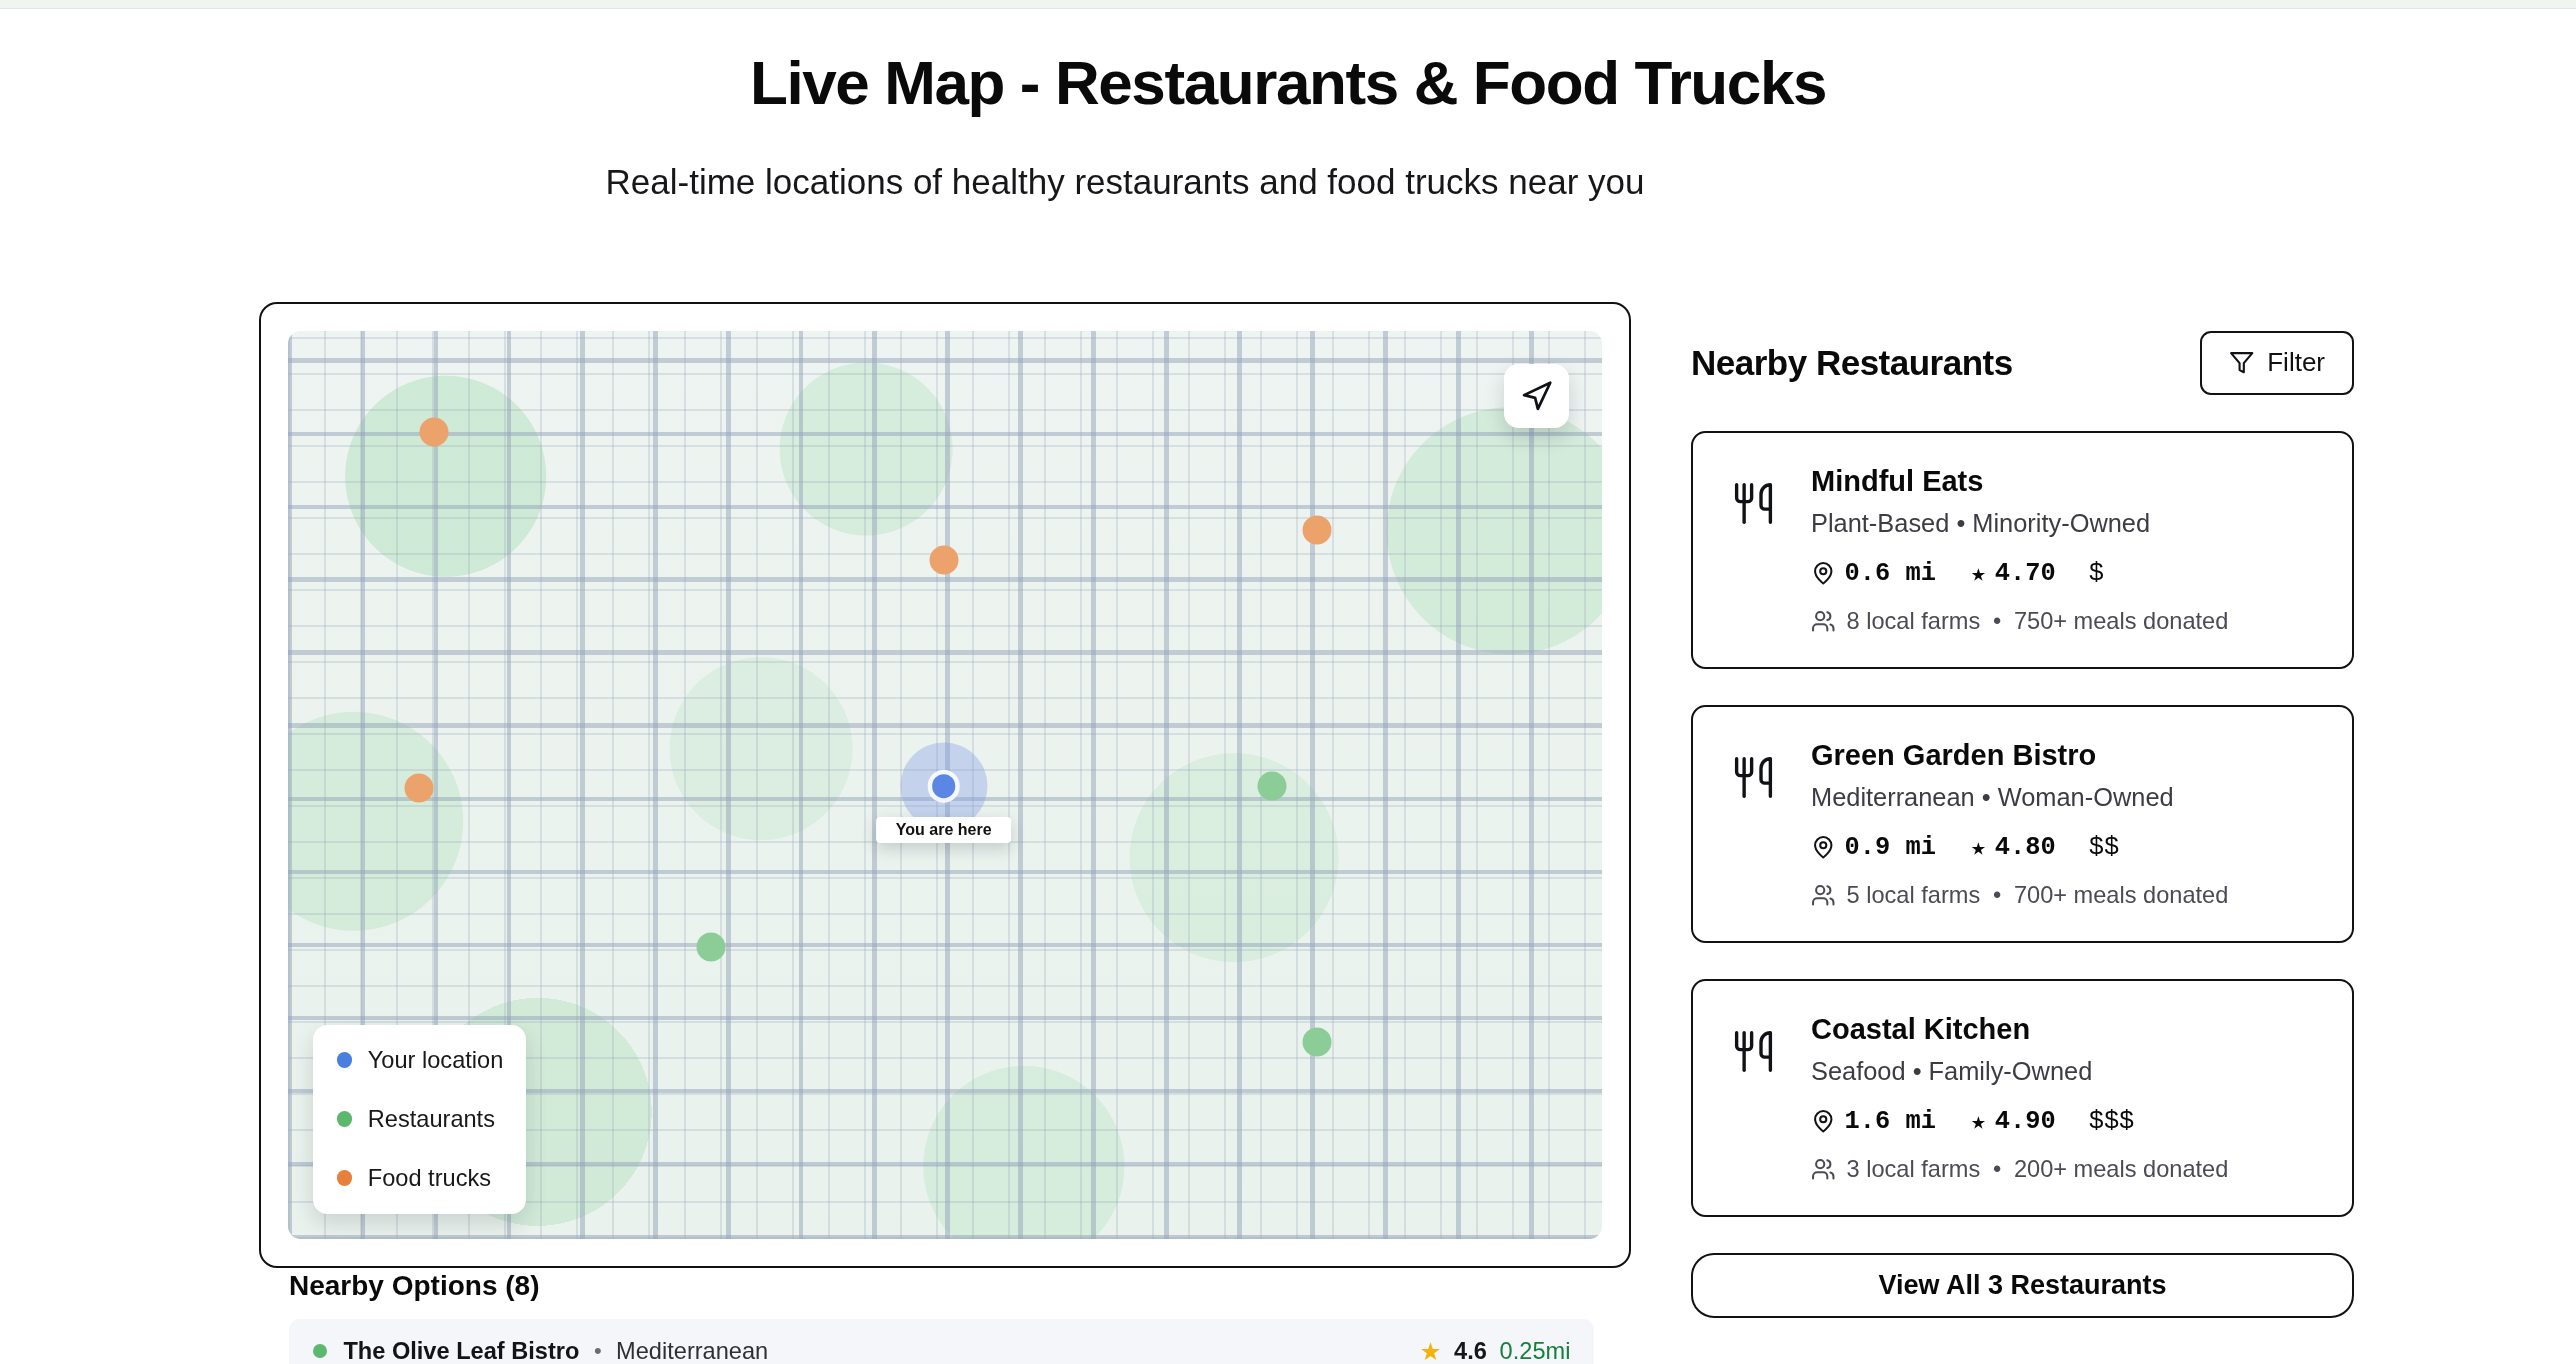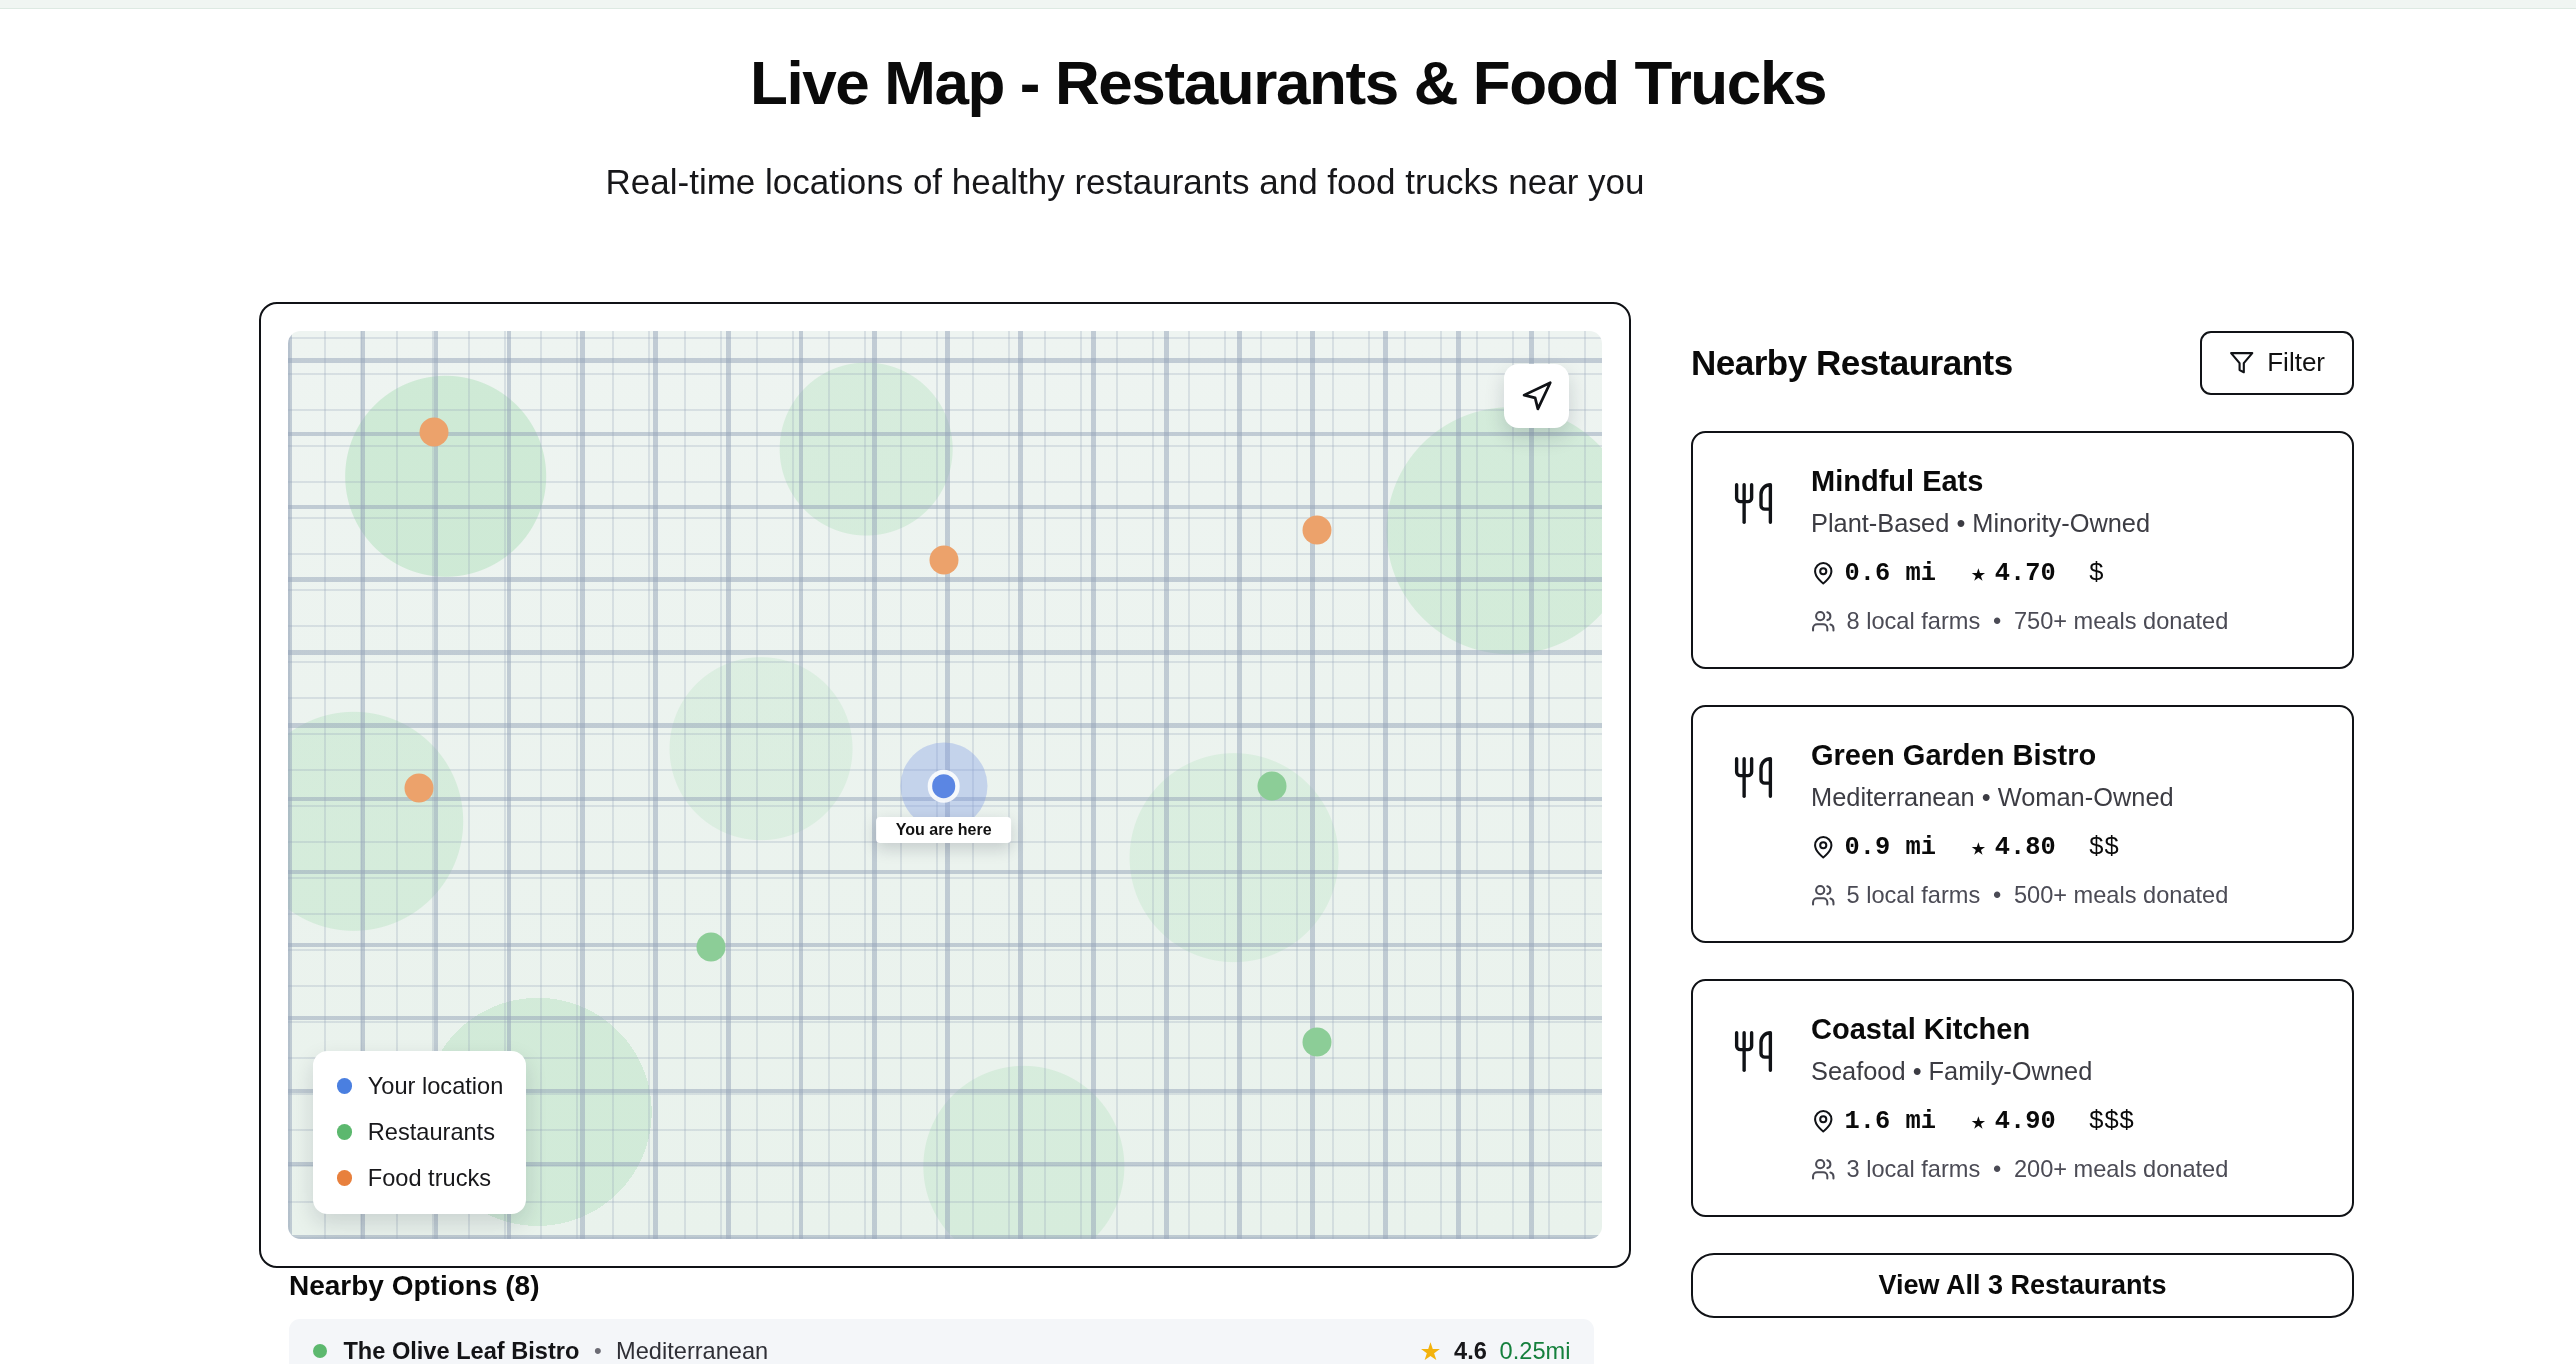--- a/index.html
+++ b/index.html
@@ -45,21 +45,21 @@
   .you-are-here { position: absolute; left: 49.9%; top: calc(50.1% + 31px); transform: translateX(-50%);
     background: #fff; border-radius: 4px; padding: 4px 20px; font-size: 16px; font-weight: bold;
     color: #111; box-shadow: 0 5.4px 16.3px rgba(15,23,42,0.18); white-space: nowrap; }
 
   .nav-btn { position: absolute; top: 33px; right: 33px; width: 65px; height: 64px;
     background: #fff; border: none; border-radius: 14.5px; display: flex; align-items: center;
     justify-content: center; box-shadow: 0 9px 20px rgba(15,23,42,0.16); cursor: pointer; }
 
   .legend { position: absolute; left: 25.4px; bottom: 25.4px; width: 213px; background: #fff;
     border-radius: 14.5px; padding: 22px 23.6px; box-shadow: 0 9px 22px rgba(15,23,42,0.14);
-    display: flex; flex-direction: column; gap: 19px; text-align: right; }
+    display: flex; flex-direction: column; gap: 32px; text-align: right; }
   .legend-row { display: flex; align-items: center; gap: 15.4px; }
   .legend-dot { width: 15.4px; height: 15.4px; border-radius: 50%; flex: none; }
   .legend-label { font-size: 23.6px; color: #18181b; white-space: nowrap; }
 
   
   .side { position: absolute; left: 1691px; top: 330px; width: 663px; }
   .side-header { display: flex; align-items: center; justify-content: space-between; height: 65px; }
   .side-title { font-size: 35px; font-weight: bold; letter-spacing: -0.5px; color: #0a0a0a; }
   .filter-btn { display: flex; align-items: center; gap: 12.7px; height: 64px; padding: 0 27px;
     background: #fff; border: 2.3px solid #101216; border-radius: 11px; font-size: 26px;
@@ -230,21 +230,21 @@
           <span class="m-icon">
             <svg width="24.5" height="24.5" viewBox="0 0 24 24" fill="none" stroke="#4b4b55" stroke-width="2" stroke-linecap="round" stroke-linejoin="round">
                 <path d="M16 21v-2a4 4 0 0 0-4-4H6a4 4 0 0 0-4 4v2"></path>
                 <circle cx="9" cy="7" r="4"></circle>
                 <path d="M22 21v-2a4 4 0 0 0-3-3.87"></path>
                 <path d="M16 3.13a4 4 0 0 1 0 7.75"></path>
               </svg>
           </span>
           <span>5 local farms</span>
           <span class="impact-sep">•</span>
-          <span>500+ meals donated</span>
+          <span>700+ meals donated</span>
         </div>
       </div>
     </div>
 
     <div class="card">
       <span class="card-icon">
         <svg width="45" height="45" viewBox="0 0 24 24" fill="none" stroke="#101216" stroke-width="1.8" stroke-linecap="round" stroke-linejoin="round">
             <path d="M3 2v7c0 1.1.9 2 2 2h4a2 2 0 0 0 2-2V2"></path>
             <path d="M7 2v20"></path>
             <path d="M21 15V2a5 5 0 0 0-5 5v6c0 1.1.9 2 2 2h3Zm0 0v7"></path>

